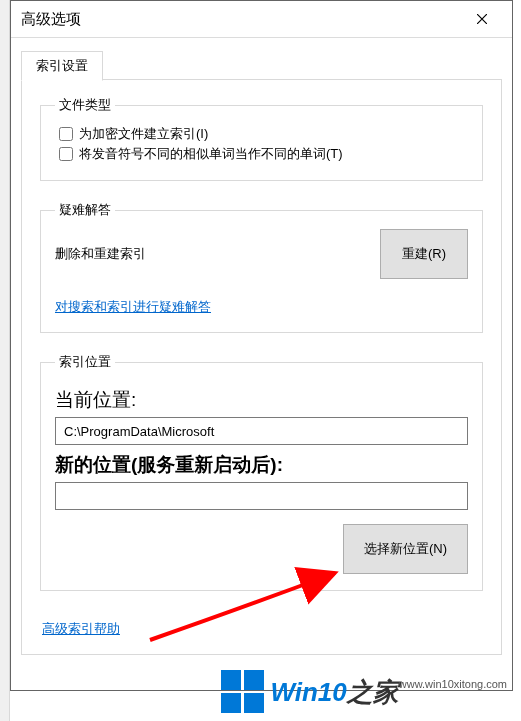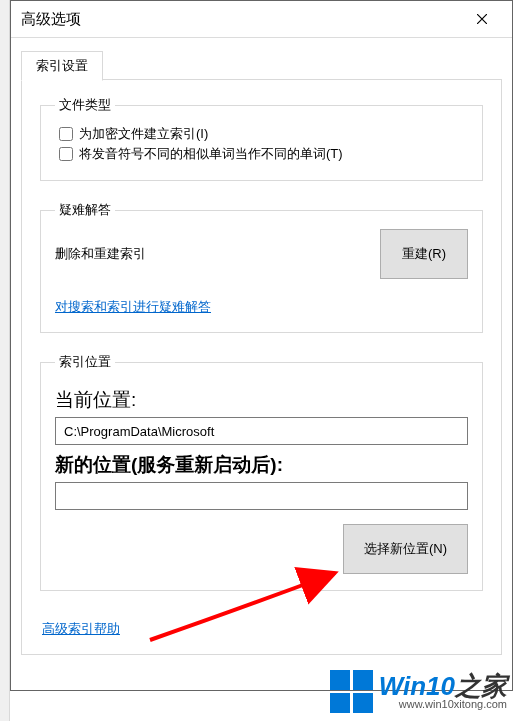--- a/index.html
+++ b/index.html
@@ -178,21 +178,21 @@
     grid-template-columns: 20px 20px;
     grid-template-rows: 20px 20px;
     gap: 3px;
     margin-right: 6px;
   }
   .watermark .winlogo div {
     background: #0078d7;
   }
   .watermark .wm-text {
     display: flex;
-    flex-direction: column;
+    flex-direction: row;
     line-height: 1;
   }
   .watermark .wm-big {
     font-size: 26px;
     font-weight: bold;
     color: #0078d7;
     font-style: italic;
   }
   .watermark .wm-big .suffix {
     color: #333;

